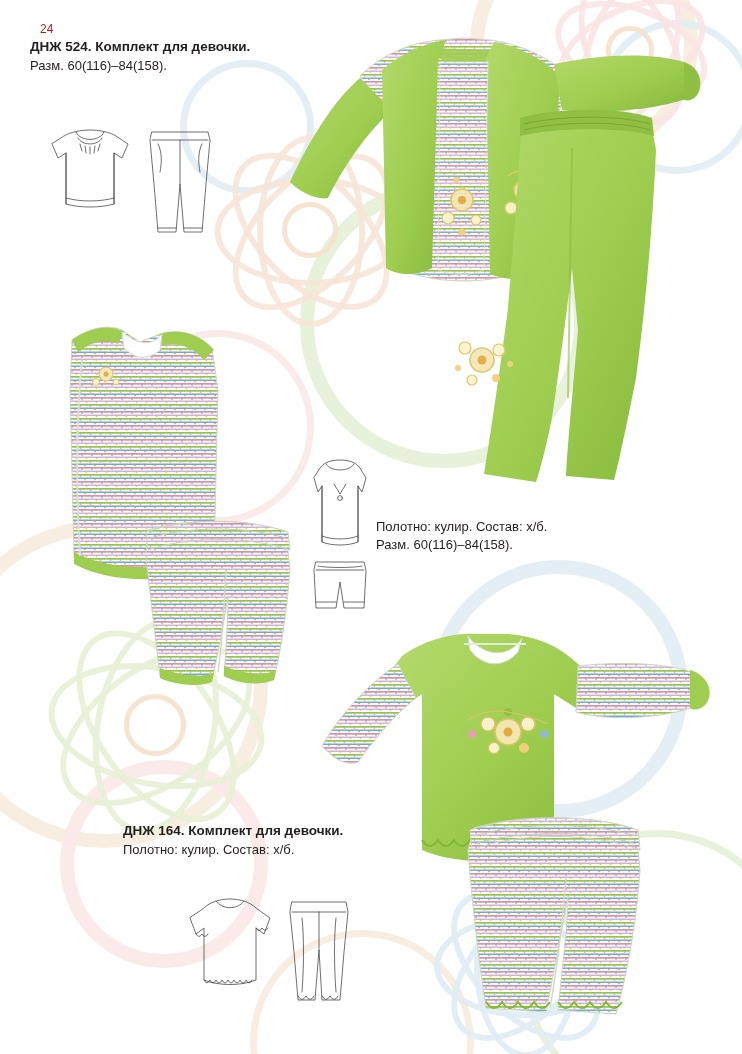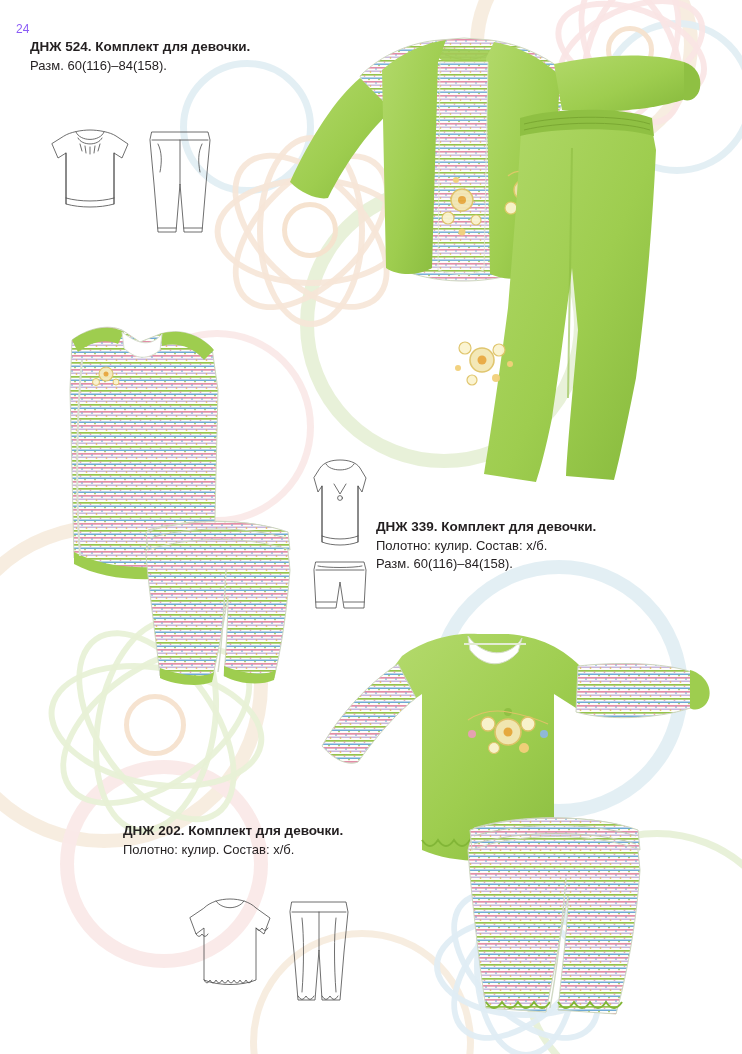--- a/index.html
+++ b/index.html
@@ -68,24 +68,24 @@
 
   
   .content {
     position: absolute;
     inset: 0;
     z-index: 5;
   }
 
   .page-number {
     position: absolute;
-    left: 16px;
+    left: 40px;
     top: 22px;
     font-size: 12px;
-    color: #8b5cf6;
+    color: #b91c1c;
   }
 
   .block-text { position: absolute; }
   .block-text .title {
     font-size: 13.5px;
     font-weight: bold;
     color: #231f20;
     line-height: 1.38;
     white-space: nowrap;
   }
@@ -257,21 +257,20 @@
           <circle cx="267" cy="332" r="6" fill="#fbf4cf" stroke="#dfc368" stroke-width="1.2"></circle>
           <circle cx="240" cy="362" r="5" fill="#fbf4cf" stroke="#dfc368" stroke-width="1.2"></circle>
           <circle cx="264" cy="360" r="4" fill="#f2d07a"></circle>
           <circle cx="226" cy="350" r="3" fill="#f2d07a"></circle>
           <circle cx="278" cy="346" r="3" fill="#f2d07a"></circle>
         </g>
       </svg>
     </div>
 
     <div class="block-text" style="left:376px; top:518px;">
-      <div class="title">ДНЖ 339. Комплект для девочки.</div>
       <div class="line">Полотно: кулир. Состав: х/б.</div>
       <div class="line">Разм. 60(116)–84(158).</div>
     </div>
 
     <div class="tech" style="left:300px; top:458px;">
       <svg width="80" height="170" viewBox="0 0 80 170">
         <g fill="none" stroke="#4a4a4a" stroke-width="0.8" stroke-linejoin="round" stroke-linecap="round">
 
           <path d="M20 10 C24 4 32 2 40 2 C48 2 56 4 60 10 L66 20 L62 34 L58 28 L58 84 C48 88 32 88 22 84 L22 28 L18 34 L14 20 Z"></path>
           <path d="M26 6 C30 14 50 14 54 6"></path>
@@ -331,21 +330,21 @@
         <path d="M102 218 C142 206 198 206 238 218" fill="none" stroke="#c2cdb4" stroke-width="1"></path>
 
         <path d="M112 348 C134 356 158 358 166 352 L164 362 C150 368 124 364 112 358 Z" fill="#9ecd4f"></path>
         <path d="M176 346 C196 354 218 356 228 350 L226 360 C212 366 190 364 176 356 Z" fill="#9ecd4f"></path>
 
         <path d="M178 250 C176 290 174 326 170 352" fill="none" stroke="#d0d9c4" stroke-width="1.4"></path>
       </svg>
     </div>
 
     <div class="block-text" style="left:123px; top:822px;">
-      <div class="title">ДНЖ 202. Комплект для девочки.</div>
+      <div class="title">ДНЖ 164. Комплект для девочки.</div>
       <div class="line">Полотно: кулир. Состав: х/б.</div>
     </div>
 
     <div class="tech" style="left:178px; top:896px;">
       <svg width="180" height="120" viewBox="0 0 180 120">
         <g fill="none" stroke="#4a4a4a" stroke-width="0.8" stroke-linejoin="round" stroke-linecap="round">
 
           <path d="M26 12 C32 6 42 3 52 3 C62 3 72 6 78 12 L92 22 L86 38 L78 32 L78 84 C64 90 40 90 26 84 L26 32 L18 38 L12 22 Z"></path>
           <path d="M38 5 C44 14 60 14 66 5"></path>
           <path d="M26 84 q3 6 6 0 q3 6 6 0 q3 6 6 0 q3 6 6 0 q3 6 6 0 q3 6 6 0 q3 6 6 0 q3 6 6 0"></path>

